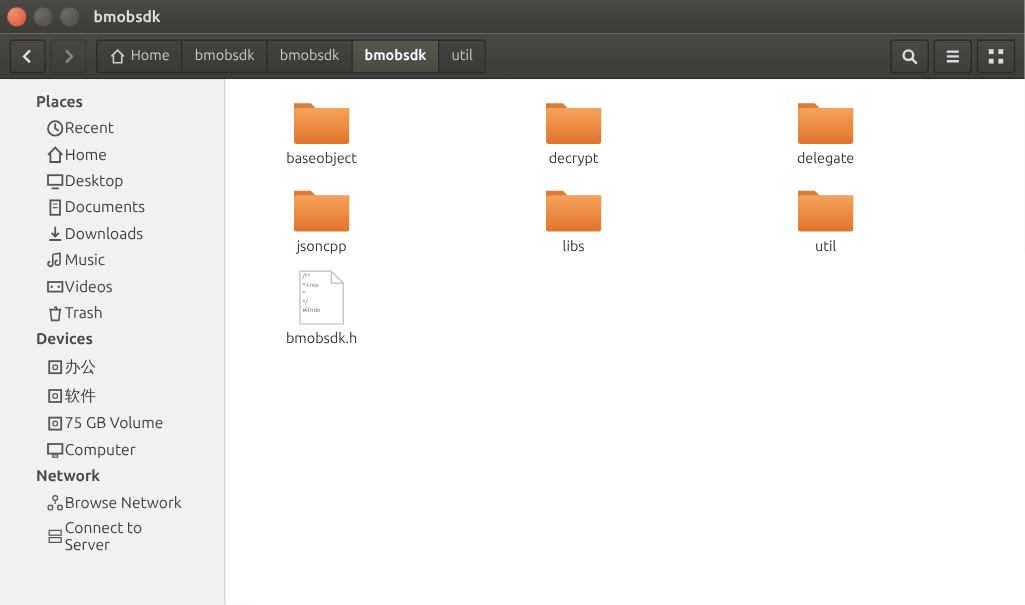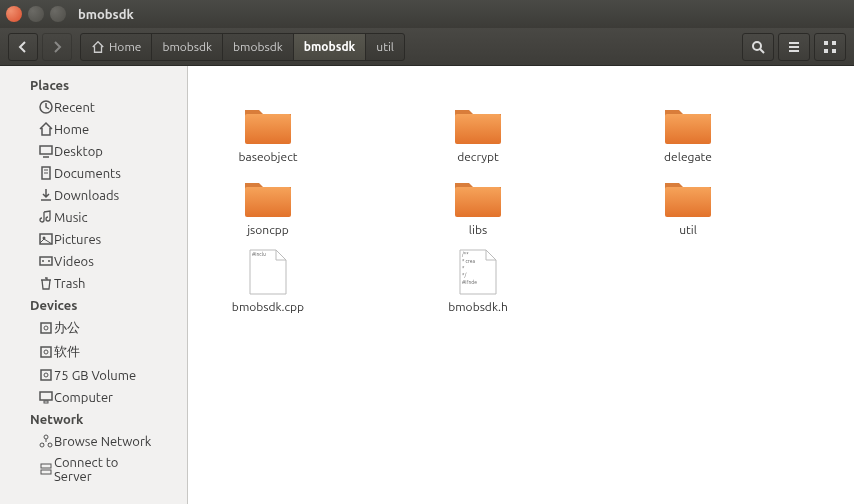--- a/index.html
+++ b/index.html
@@ -20,21 +20,21 @@
 .crumb:last-child { border-right: none; }
 .spacer { flex: 1; }
 .tool-btn { width: 32px; height: 28px; background: linear-gradient(#4a4945,#3e3d39); border: 1px solid #2b2a27; border-radius: 3px; display: flex; align-items: center; justify-content: center; color: #ddd; cursor: pointer; }
 
 .body-area { display: flex; height: calc(504px - 28px - 38px); }
 .sidebar { width: 188px; background: #f2f1f0; border-right: 1px solid #c8c7c4; padding: 8px 16px; overflow-y: auto; font-size: 13px; color: #3c3c3c; }
 .side-header { padding: 4px 14px; font-weight: bold; font-size: 13px; color: #4a4a48; }
 .side-item { display: flex; align-items: center; gap: 0; padding: 3px 14px 3px 22px; cursor: pointer; }
 .side-icon { width: 16px; height: 16px; display: flex; align-items: center; justify-content: center; color: #555; }
 
-.content { flex: 1; background: #fff; padding: 36px 30px; display: flex; flex-wrap: wrap; align-content: flex-start; gap: 12px 110px; overflow-y: auto; }
+.content { flex: 1; background: #fff; padding: 12px 30px; display: flex; flex-wrap: wrap; align-content: flex-start; gap: 12px 110px; overflow-y: auto; }
 .file-item { width: 100px; display: flex; flex-direction: column; align-items: center; gap: 4px; cursor: pointer; }
 .file-label { font-size: 12px; color: #333; text-align: center; word-break: break-all; }
 
 .folder-svg { width: 50px; height: 44px; }
 .file-svg { width: 40px; height: 48px; }
 
 svg { display: block; }
 </style>
 </head>
 <body>
@@ -152,30 +152,20 @@
         <span class="side-icon">
           <svg width="16" height="16" viewBox="0 0 16 16">
             <path d="M6 3v8a2 2 0 11-2-2 M6 3l6-1v8a2 2 0 11-2-2" stroke="#555" stroke-width="1.3" fill="none"></path>
           </svg>
         </span>
         <span>Music</span>
       </div>
       <div class="side-item">
         <span class="side-icon">
           <svg width="16" height="16" viewBox="0 0 16 16">
-            <rect x="2" y="3" width="12" height="10" stroke="#555" stroke-width="1.5" fill="none"></rect>
-            <circle cx="6" cy="7" r="1.5" fill="#555"></circle>
-            <path d="M2 12l4-4 8 5" stroke="#555" fill="none"></path>
-          </svg>
-        </span>
-        <span>Pictures</span>
-      </div>
-      <div class="side-item">
-        <span class="side-icon">
-          <svg width="16" height="16" viewBox="0 0 16 16">
             <rect x="2" y="4" width="12" height="8" stroke="#555" stroke-width="1.5" fill="none"></rect>
             <circle cx="5" cy="8" r="1" fill="#555"></circle>
             <circle cx="11" cy="8" r="1" fill="#555"></circle>
           </svg>
         </span>
         <span>Videos</span>
       </div>
       <div class="side-item">
         <span class="side-icon">
           <svg width="16" height="16" viewBox="0 0 16 16">
@@ -326,30 +316,20 @@
             <rect x="2" y="12" width="46" height="30" rx="2" fill="url(#fg)"></rect>
             <defs>
               <linearGradient id="fg" x1="0" y1="0" x2="0" y2="1">
                 <stop offset="0" stop-color="#f6a35a"></stop>
                 <stop offset="1" stop-color="#e2732c"></stop>
               </linearGradient>
             </defs>
           </svg>
         </div>
         <div class="file-label">util</div>
-      </div>
-      <div class="file-item">
-        <div>
-          <svg class="file-svg" viewBox="0 0 40 48">
-            <path d="M2 2 h26 l10 10 v34 H2 z" fill="#fff" stroke="#bbb"></path>
-            <path d="M28 2 v10 h10" fill="none" stroke="#bbb"></path>
-            <text x="4" y="8" font-size="5" fill="#666" font-family="monospace">#inclu</text>
-          </svg>
-        </div>
-        <div class="file-label">bmobsdk.cpp</div>
       </div>
       <div class="file-item">
         <div>
           <svg class="file-svg" viewBox="0 0 40 48">
             <path d="M2 2 h26 l10 10 v34 H2 z" fill="#fff" stroke="#bbb"></path>
             <path d="M28 2 v10 h10" fill="none" stroke="#bbb"></path>
             <text x="4" y="8" font-size="5" fill="#666" font-family="monospace">/**</text>
             <text x="4" y="15" font-size="5" fill="#666" font-family="monospace"> * crea</text>
             <text x="4" y="22" font-size="5" fill="#666" font-family="monospace"> *</text>
             <text x="4" y="29" font-size="5" fill="#666" font-family="monospace"> */</text>

